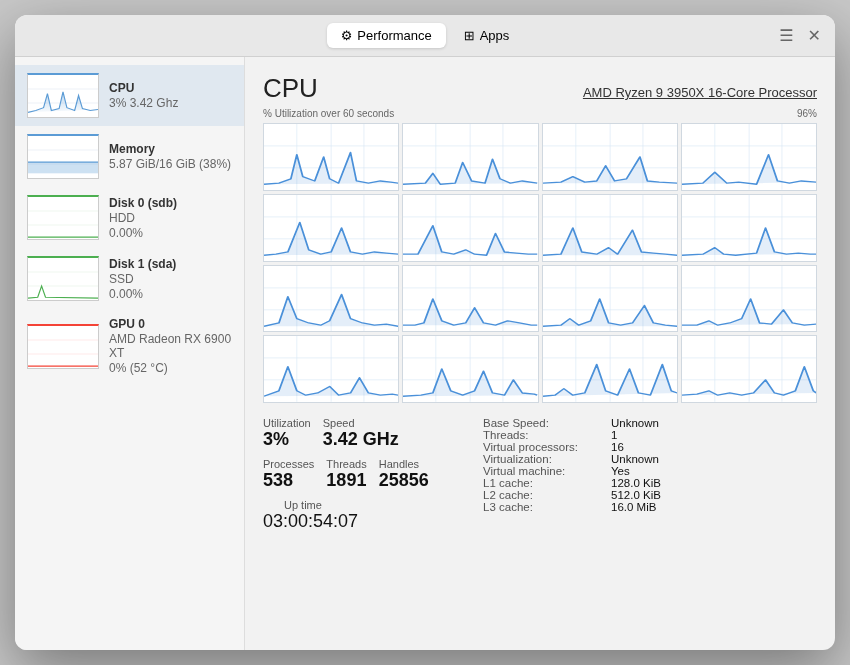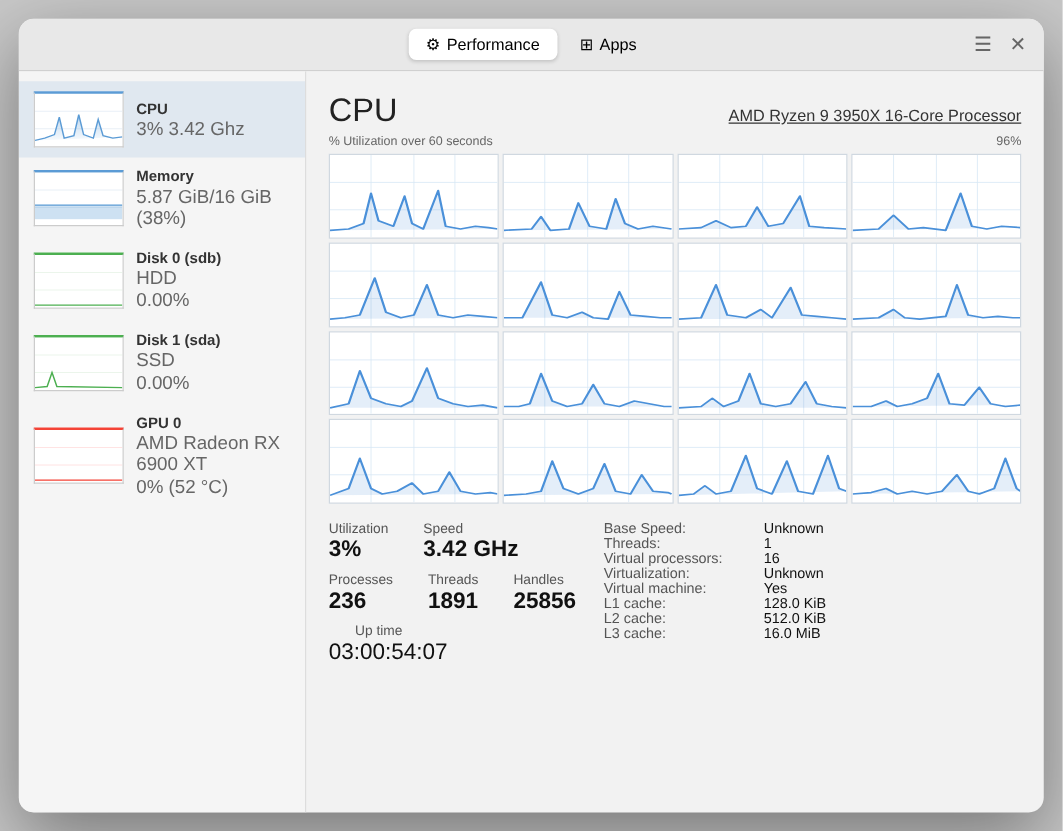--- a/index.html
+++ b/index.html
@@ -98,21 +98,21 @@
     }
     .sidebar-info {
       flex: 1;
     }
     .sidebar-info .name {
       font-size: 12px;
       font-weight: 600;
       color: #333;
     }
     .sidebar-info .detail {
-      font-size: 15px;
+      font-size: 12px;
       color: #666;
       margin-top: 1px;
     }
     .content-area {
       flex: 1;
       padding: 16px 18px;
       overflow-y: auto;
     }
     .cpu-header {
       display: flex;
@@ -161,21 +161,21 @@
       gap: 20px;
     }
     .stats-left {
       display: flex;
       flex-direction: column;
       gap: 8px;
       min-width: 200px;
     }
     .stat-row {
       display: flex;
-      gap: 28px;
+      gap: 12px;
     }
     .stat-item label {
       font-size: 11px;
       color: #555;
       display: block;
     }
     .stat-item .value {
       font-size: 18px;
       font-weight: 600;
       color: #111;
@@ -530,21 +530,21 @@
               <div class="value">3%</div>
             </div>
             <div class="stat-item">
               <label>Speed</label>
               <div class="value">3.42 GHz</div>
             </div>
           </div>
           <div class="stat-row">
             <div class="stat-item">
               <label>Processes</label>
-              <div class="value">236</div>
+              <div class="value">538</div>
             </div>
             <div class="stat-item">
               <label>Threads</label>
               <div class="value">1891</div>
             </div>
             <div class="stat-item">
               <label>Handles</label>
               <div class="value">25856</div>
             </div>
           </div>

